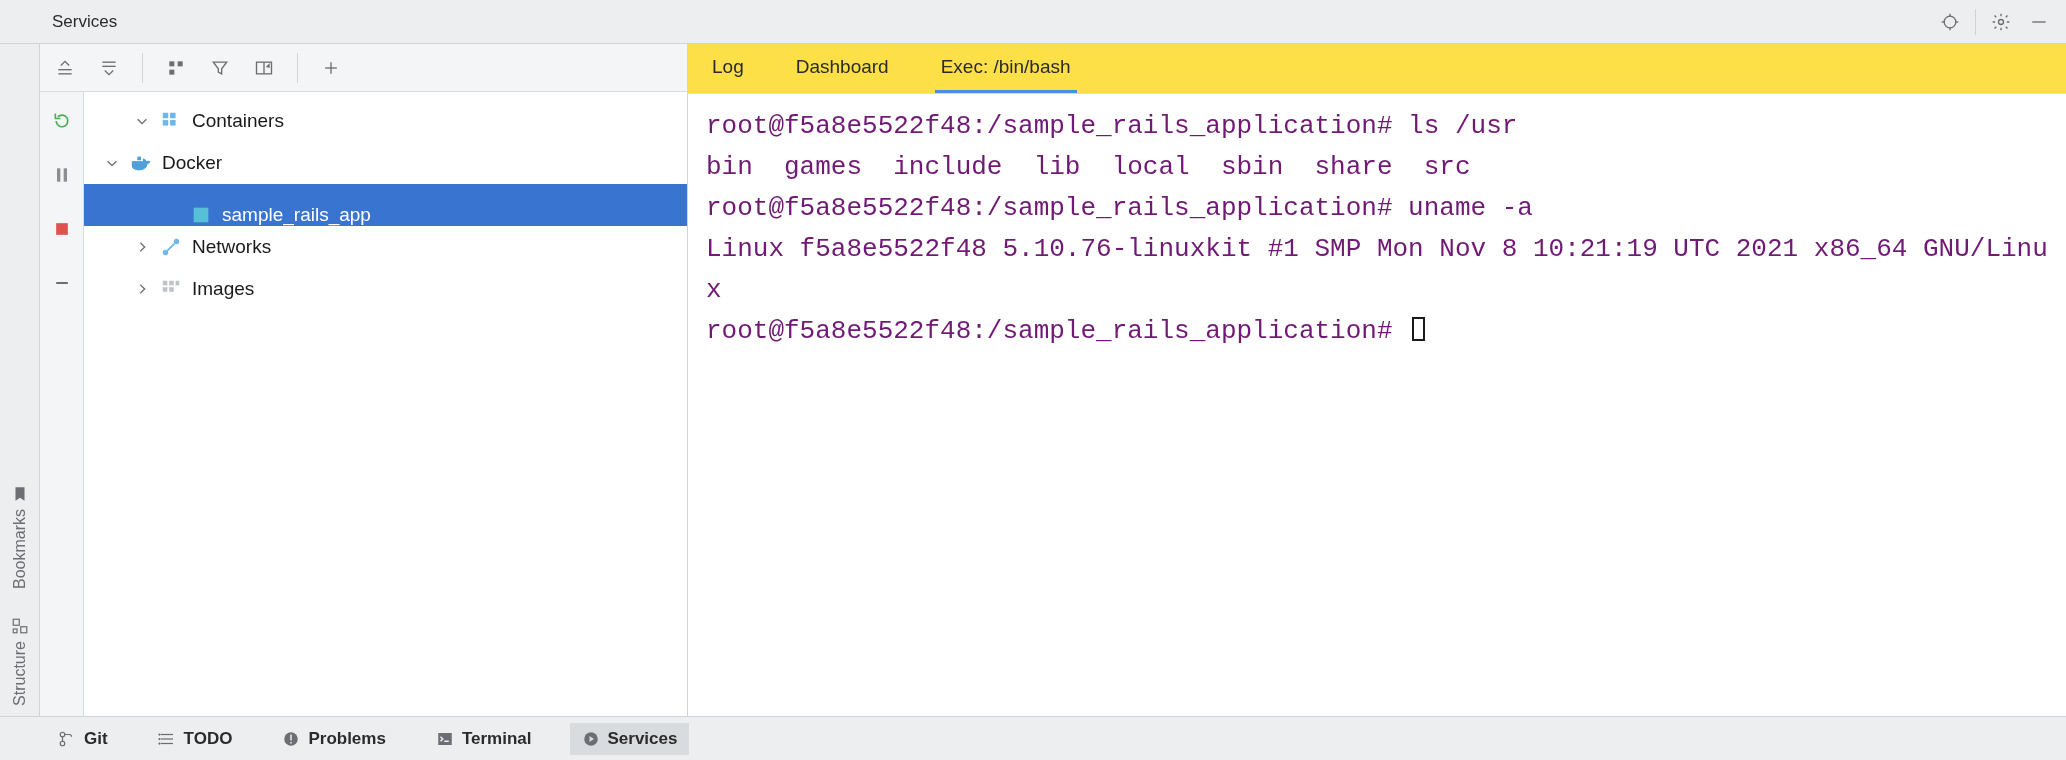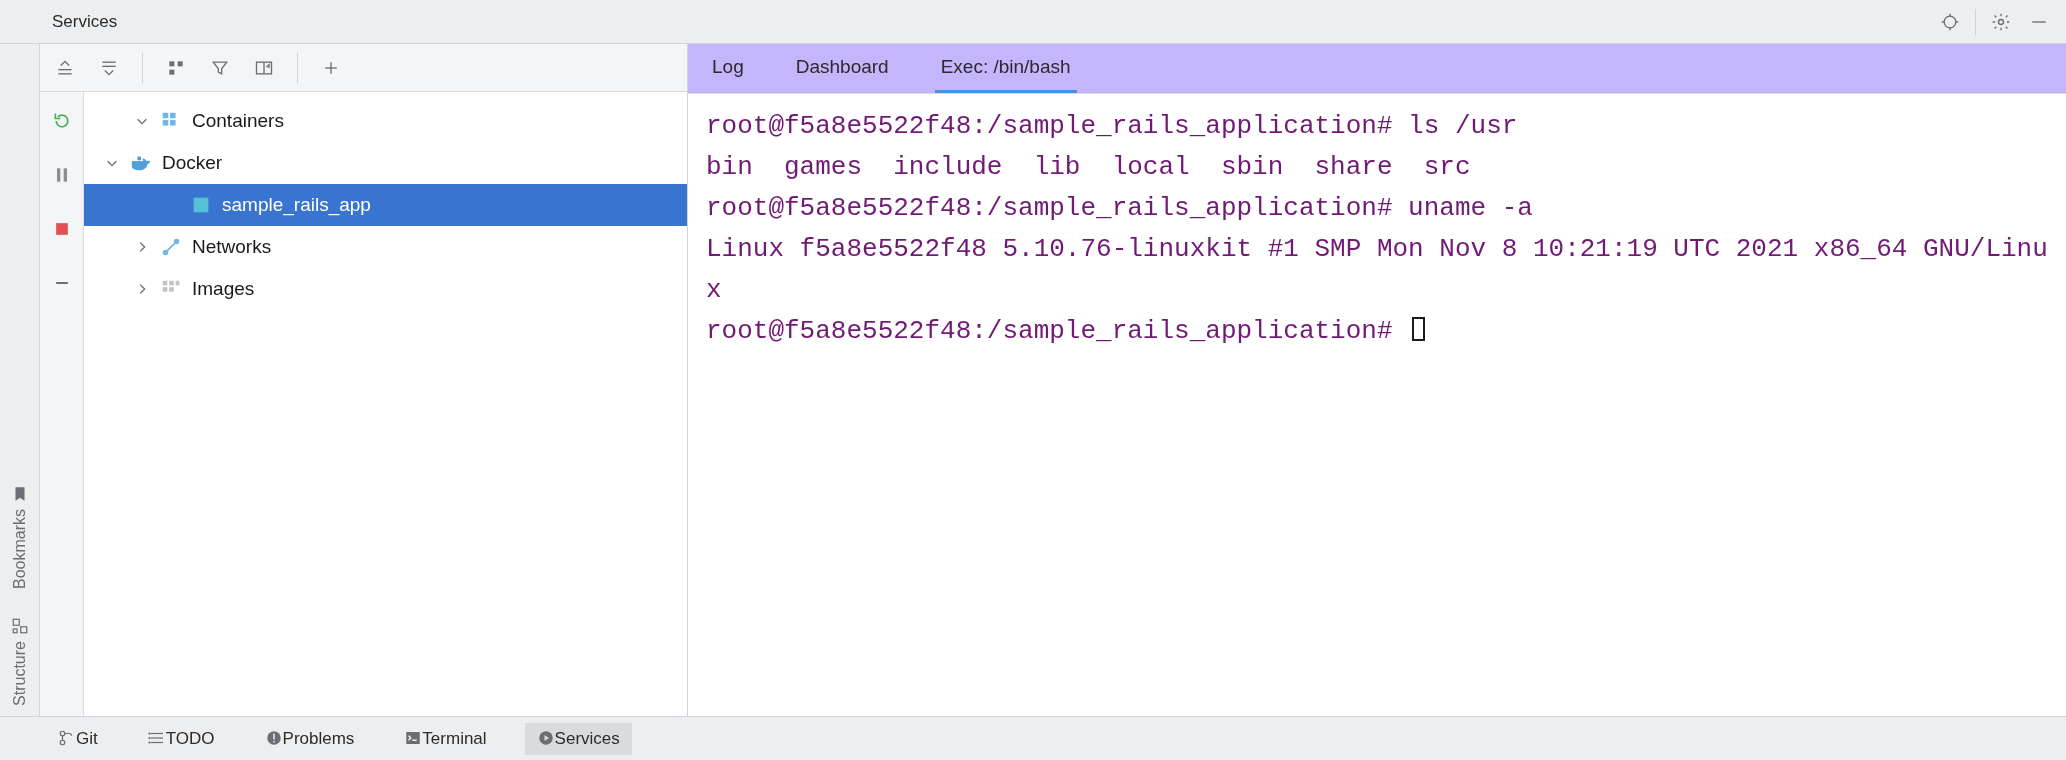--- a/index.html
+++ b/index.html
@@ -43,50 +43,50 @@
 
   .panel-body { flex:1; display:flex; min-height:0; }
   .left-ctrl {
     width: 44px; background: #f4f5f6; border-right: 1px solid #d9dcde;
     display:flex; flex-direction:column; align-items:center; padding-top:14px; gap:24px;
   }
   .tree { flex:1; overflow:auto; padding-top:8px; font-size:19px; }
   .tree-row { display:flex; align-items:center; height:42px; gap:10px; padding-right:8px; white-space:nowrap; }
   .tree-row .indent { display:inline-block; }
   .tree-row .chevron { width:16px; height:16px; display:flex; align-items:center; justify-content:center; color:#7a7d81; }
-  .tree-row.selected { background:#3a74d1; color:#fff; }
+  .tree-row.selected { background:#3a74d1; color:#fff;align-items:flex-end; }
   .node-icon { width:22px; height:22px; display:flex; align-items:center; justify-content:center; }
   .node-icon svg { width:22px; height:22px; }
   .tree-label { }
 
   
   .content { flex:1; display:flex; flex-direction:column; min-width:0; }
   .tabs {
-    height: 50px; background:#c4b5fd; display:flex; align-items:center;
+    height: 50px; background:#fde047; display:flex; align-items:center;
     padding-left: 18px; gap: 40px; border-bottom:1px solid #d9dcde;
   }
   .tab { padding: 12px 6px 12px 6px; font-size:19px; color:#2b2b2b; cursor:pointer; border-bottom:3px solid transparent; }
   .tab.active { border-bottom-color:#4a90e2; }
 
   .terminal {
     flex:1; padding: 12px 18px; font-family: "Menlo","Consolas","Courier New",monospace;
     font-size: 26px; line-height: 1.58; color:#701a75; white-space: pre-wrap; word-break: break-all;
     overflow:auto;
   }
   .cursor {
     display:inline-block; width:13px; height:24px; border:2px solid #1a1a1a; vertical-align:-3px; margin-left:4px;
   }
 
   
   .bottombar {
     height: 44px; background:#eceef0; border-top:1px solid #d1d4d8;
     display:flex; align-items:center; gap: 26px; padding: 0 18px 0 46px;
     font-size:17px; color:#2b2b2b;
   }
-  .bb-item { display:flex; align-items:flex-start; gap:0; padding:6px 12px; cursor:pointer; }
+  .bb-item { display:flex; align-items:center; gap:8px; padding:6px 12px; cursor:pointer;font-weight:bold; }
   .bb-item.active { background:#d9dcde; }
 
   
   .stroke { stroke:#6b6e72; stroke-width:1.6; fill:none; }
   .fill-g { fill:#6b6e72; }
 </style>
 </head>
 <body>
 
 <div class="topbar">

